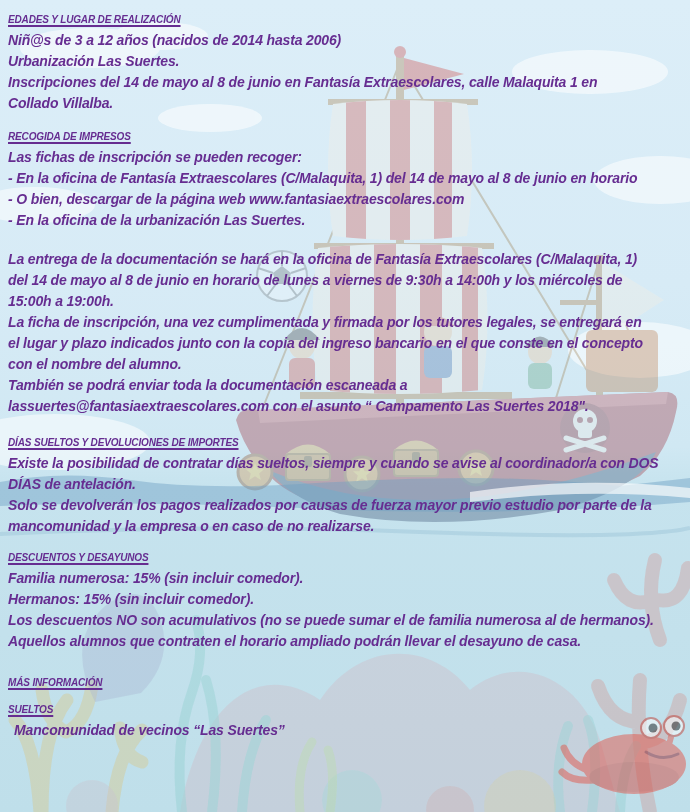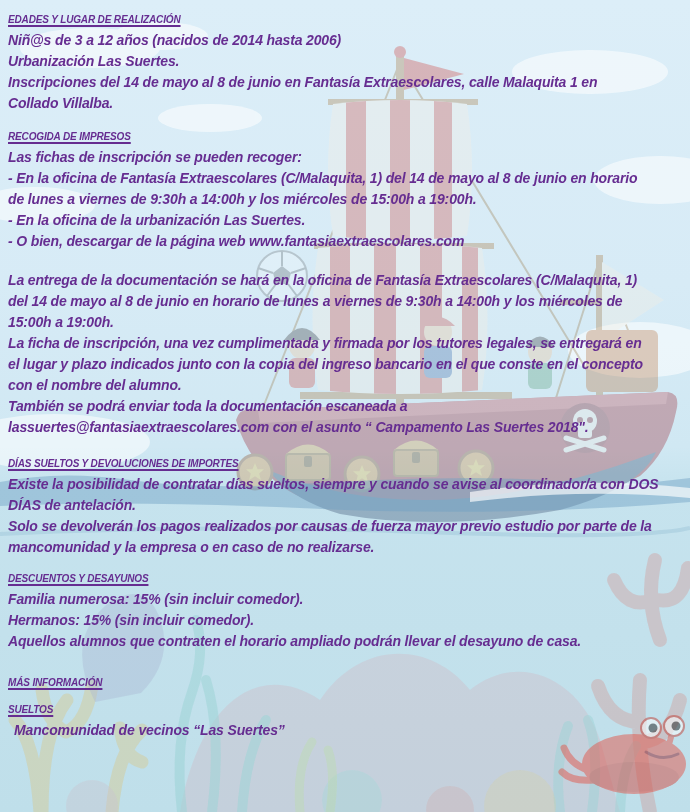--- a/index.html
+++ b/index.html
@@ -183,23 +183,22 @@
     <p>Niñ@s de 3 a 12 años (nacidos de 2014 hasta 2006)</p>
     <p>Urbanización Las Suertes.</p>
     <p>Inscripciones del 14 de mayo al 8 de junio en Fantasía Extraescolares, calle Malaquita 1 en</p>
     <p>Collado Villalba.</p>
   </section>
 
   <section class="s2">
     <h2>RECOGIDA DE IMPRESOS</h2>
     <p>Las fichas de inscripción se pueden recoger:</p>
     <p>- En la oficina de Fantasía Extraescolares (C/Malaquita, 1) del 14 de mayo al 8 de junio en horario</p>
-    <p>de lunes a viernes de 9:30h a 14:00h y los miércoles de 15:00h a 19:00h.</p>
+    <p>- O bien, descargar de la página web www.fantasiaextraescolares.com</p>
     <p>- En la oficina de la urbanización Las Suertes.</p>
-    <p>- O bien, descargar de la página web www.fantasiaextraescolares.com</p>
   </section>
 
   <section class="s3">
     <p>La entrega de la documentación se hará en la oficina de Fantasía Extraescolares (C/Malaquita, 1)</p>
     <p>del 14 de mayo al 8 de junio en horario de lunes a viernes de 9:30h a 14:00h y los miércoles de</p>
     <p>15:00h a 19:00h.</p>
     <p>La ficha de inscripción, una vez cumplimentada y firmada por los tutores legales, se entregará en</p>
     <p>el lugar y plazo indicados junto con la copia del ingreso bancario en el que conste en el concepto</p>
     <p>con el nombre del alumno.</p>
     <p>También se podrá enviar toda la documentación escaneada a</p>
@@ -211,20 +210,21 @@
     <p>Existe la posibilidad de contratar días sueltos, siempre y cuando se avise al coordinador/a con DOS</p>
     <p>DÍAS de antelación.</p>
     <p>Solo se devolverán los pagos realizados por causas de fuerza mayor previo estudio por parte de la</p>
     <p>mancomunidad y la empresa o en caso de no realizarse.</p>
   </section>
 
   <section class="s5">
     <h2>DESCUENTOS Y DESAYUNOS</h2>
     <p>Familia numerosa: 15% (sin incluir comedor).</p>
     <p>Hermanos: 15% (sin incluir comedor).</p>
+    <p>Los descuentos NO son acumulativos (no se puede sumar el de familia numerosa al de hermanos).</p>
     <p>Aquellos alumnos que contraten el horario ampliado podrán llevar el desayuno de casa.</p>
   </section>
 
   <section class="s6">
     <h2>MÁS INFORMACIÓN</h2>
   </section>
 
   <section class="s7">
     <h2>SUELTOS</h2>
     <p class="indent">Mancomunidad de vecinos “Las Suertes”</p>

